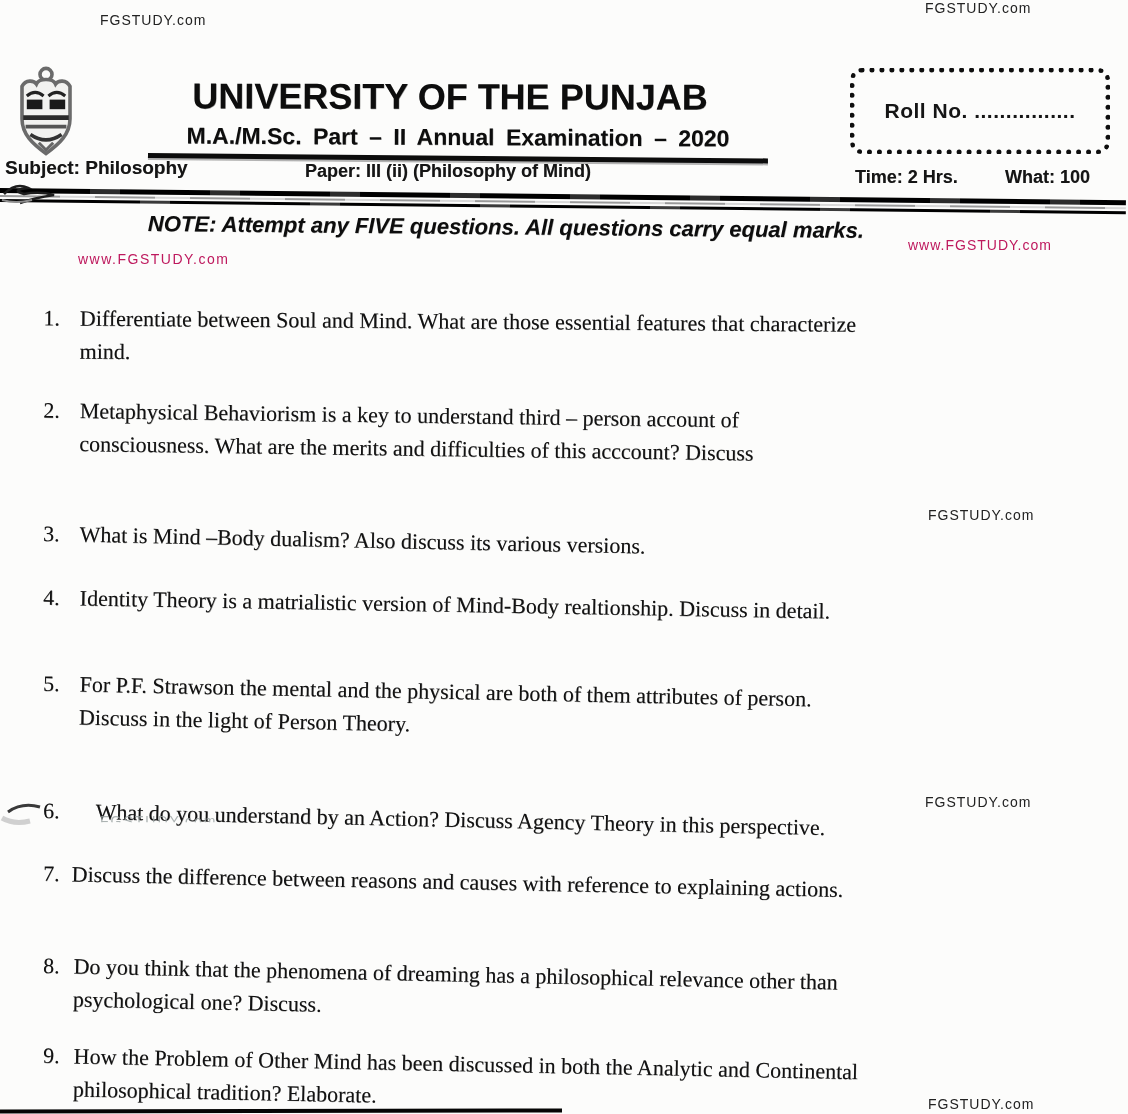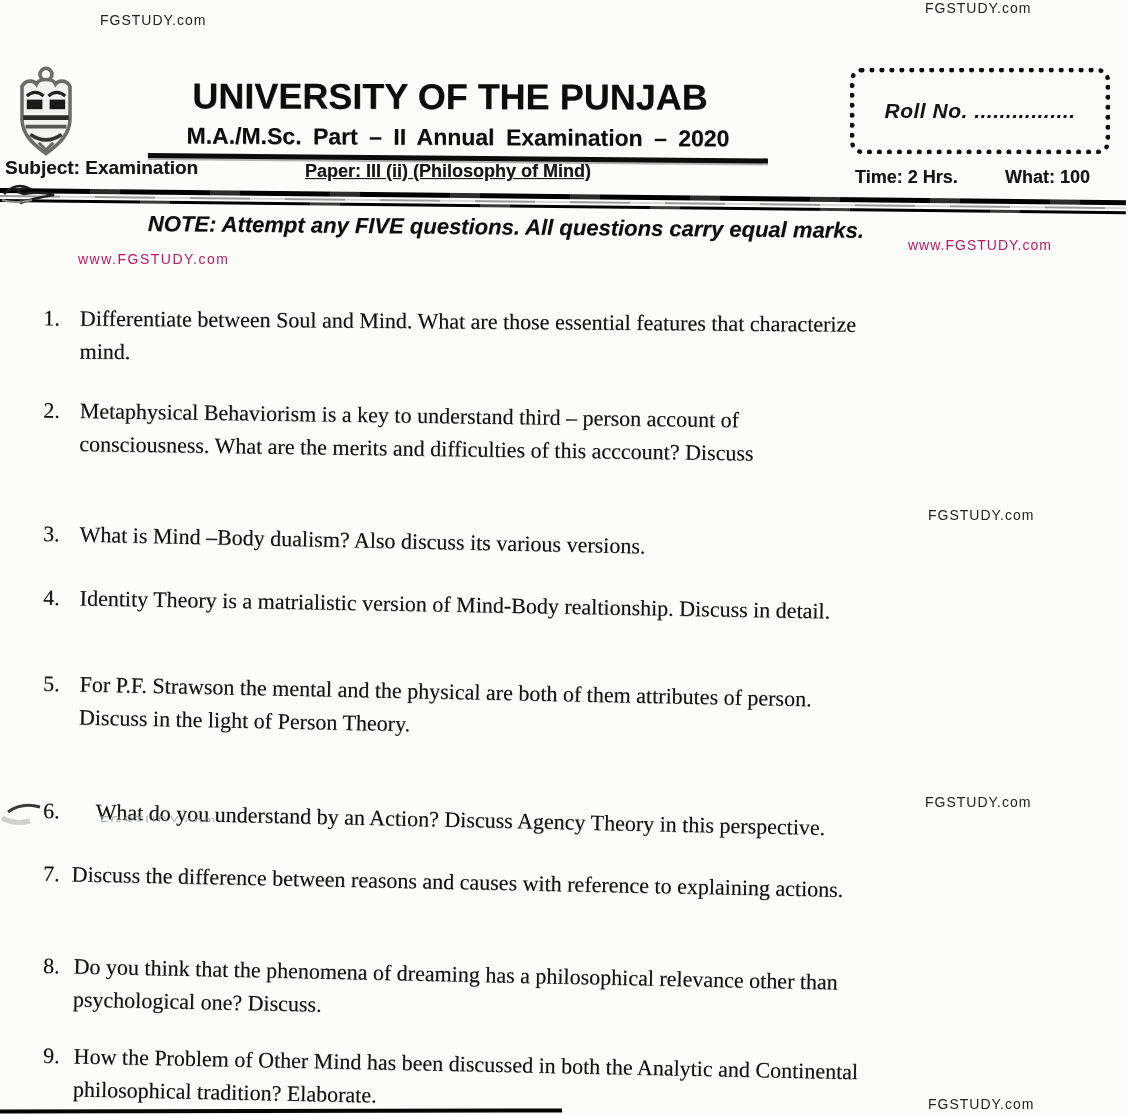--- a/index.html
+++ b/index.html
@@ -38,25 +38,25 @@
     transform:rotate(0.3deg);
     color:#0d0d0d;
     text-shadow:0.4px 0.4px 0 rgba(0,0,0,.35);
   }
   .exam-underline{
     left:148px;top:153px;width:620px;height:5px;background:#0c0c0c;
     transform:rotate(0.5deg);transform-origin:0 0;
     box-shadow:0 2px 0 rgba(90,90,90,.45);
   }
   .subject-line{left:5px;top:157px;font-size:19px;font-weight:bold;text-shadow:.3px .3px 0 rgba(0,0,0,.4);}
-  .paper-line{left:305px;top:161px;font-size:18px;font-weight:bold;text-shadow:.3px .3px 0 rgba(0,0,0,.4);text-decoration:underline;}
+  .paper-line{left:305px;top:161px;font-size:18px;font-weight:bold;text-shadow:.3px .3px 0 rgba(0,0,0,.4);}
   .rollbox{
     left:850px;top:68px;width:250px;height:76px;
     border:5px dotted #0e0e0e;border-radius:12px;
-    display:flex;align-items:center;justify-content:center;font-style:italic;
+    display:flex;align-items:center;justify-content:center;
   }
   .rollbox span{font-size:21px;font-weight:bold;letter-spacing:.5px;}
   .time-label{left:855px;top:167px;font-size:18px;font-weight:bold;text-shadow:.3px .3px 0 rgba(0,0,0,.4);}
   .marks-label{left:1005px;top:167px;font-size:18px;font-weight:bold;text-shadow:.3px .3px 0 rgba(0,0,0,.4);}
   
   .rule{
     left:0px;top:188px;width:1126px;
     transform:rotate(0.62deg);transform-origin:0 0;
   }
   .rule .r1{height:5px;background:repeating-linear-gradient(90deg,#000 0 90px,#2c2c2c 90px 120px);}
@@ -108,21 +108,21 @@
       <path d="M13 49 h34 v3 h-34 z" fill="#555"></path>
       <path d="M17 57 q13 9 26 0" fill="none" stroke="#333" stroke-width="3"></path>
       <path d="M24 64 l6 6 l6 -6" fill="none" stroke="#666" stroke-width="2.5"></path>
     </svg>
   </div>
 
   <div class="abs uni-title">UNIVERSITY OF THE PUNJAB</div>
   <div class="abs exam-line">M.A./M.Sc. Part – II Annual Examination – 2020</div>
   <div class="abs exam-underline"></div>
 
-  <div class="abs subject-line">Subject: Examination</div>
+  <div class="abs subject-line">Subject: Philosophy</div>
   <div class="abs paper-line">Paper: III (ii) (Philosophy of Mind)</div>
 
   <div class="abs rollbox">
     <span>Roll No. ................</span>
   </div>
   <div class="abs time-label">Time: 2 Hrs.</div>
   <div class="abs marks-label">What: 100</div>
 
   <div class="abs rule">
     <div class="r1"></div>

